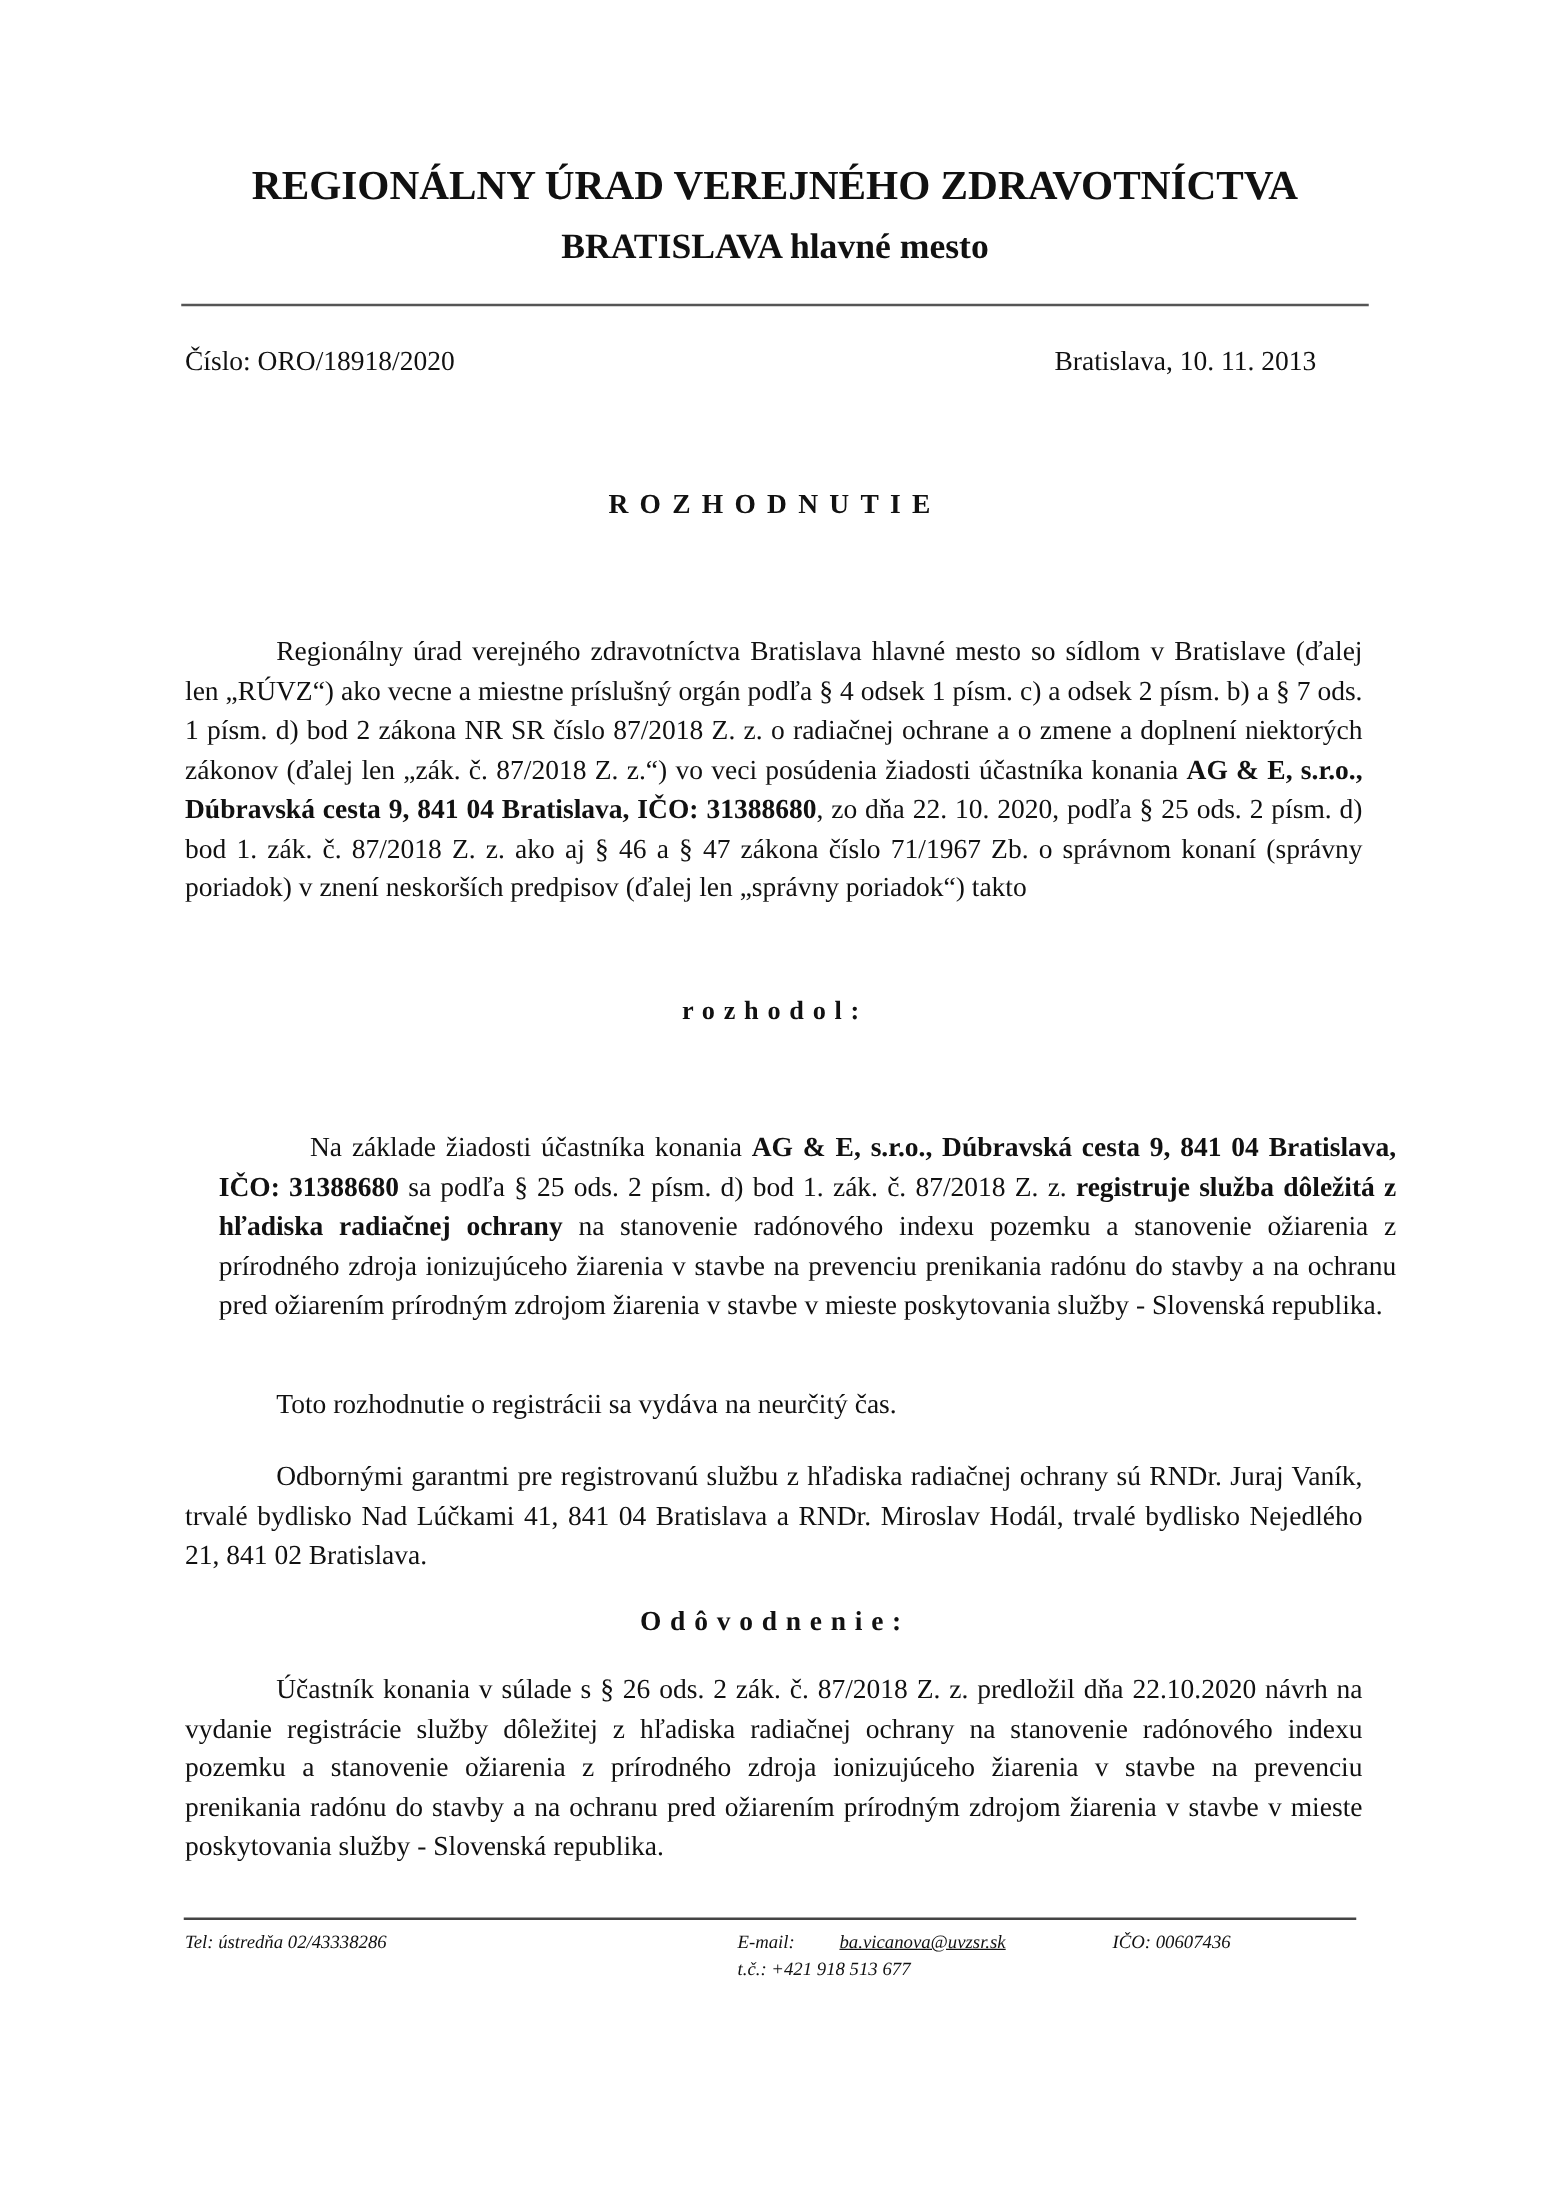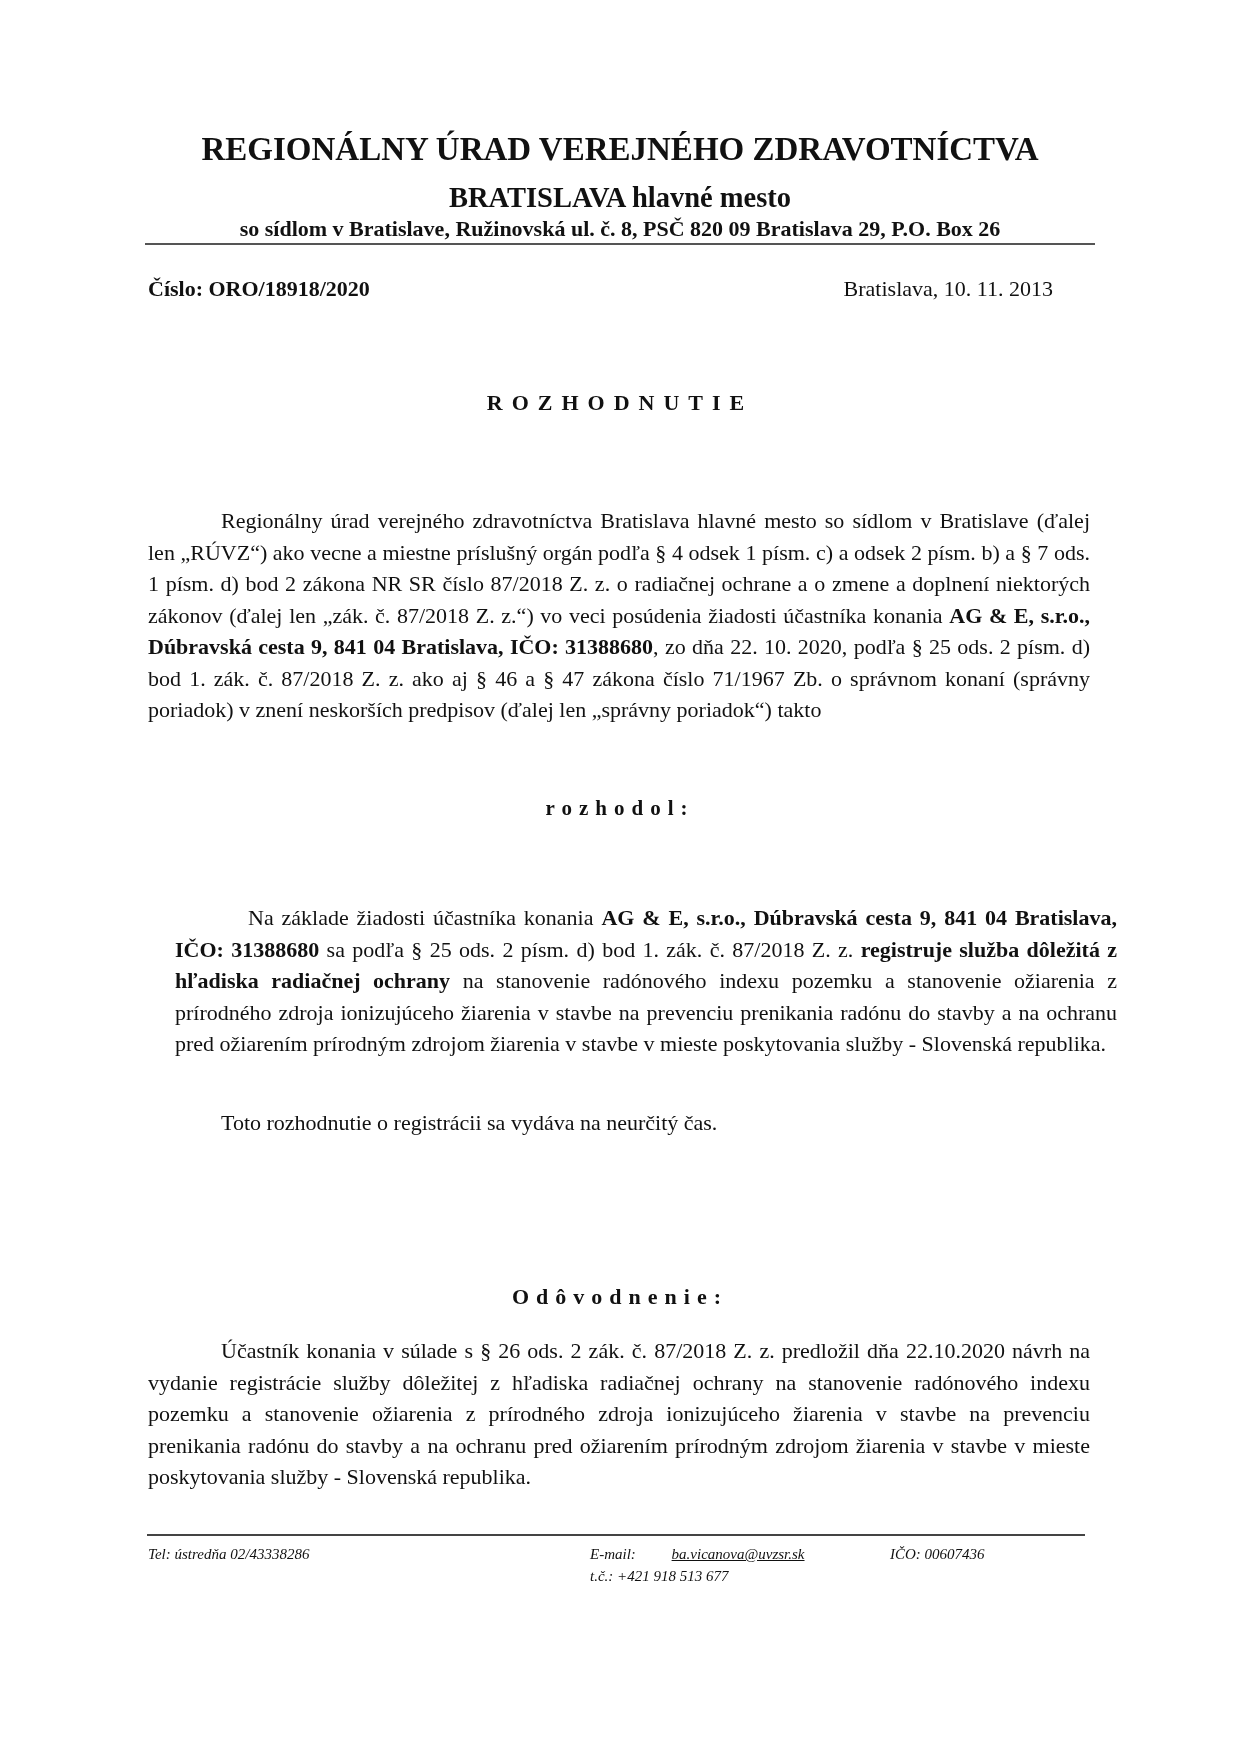--- a/index.html
+++ b/index.html
@@ -7,21 +7,21 @@
          font-family: "Liberation Serif", "DejaVu Serif", serif; color: #111; }
   .page { position: absolute; left: 0; top: 0; width: 1241px; height: 1755px; }
 
   .hdr { position: absolute; left: 145px; width: 950px; text-align: center; font-weight: bold; }
   .hdr1 { top: 132px; font-size: 33px; line-height: 34px; }
   .hdr2 { top: 181px; font-size: 28.5px; line-height: 34px; }
   .hdr3 { top: 216px; font-size: 22px; line-height: 26px; }
   .hdr-rule { position: absolute; left: 145px; top: 243px; width: 950px; height: 0; border-top: 2px solid #555; }
 
   .refline { position: absolute; left: 148px; top: 275px; width: 905px; font-size: 22px; line-height: 28px; }
-  .refline .left { position: absolute; left: 0; top: 0; font-weight: bold; }
+  .refline .left { position: absolute; left: 0; top: 0; }
   .refline .right { position: absolute; right: 0; top: 0; }
 
   .title { position: absolute; left: 145px; width: 950px; text-align: center; font-weight: bold;
            font-size: 22px; letter-spacing: 9px; }
   .t-rozhodnutie { top: 390px; }
   .t-rozhodol { top: 796px; letter-spacing: 7px; font-size: 21px; }
   .t-odovodnenie { top: 1284px; letter-spacing: 7px; font-size: 22px; }
 
   .para { position: absolute; left: 148px; width: 942px; font-size: 22px; line-height: 31.5px;
           text-align: justify; }
@@ -41,21 +41,20 @@
   .ftr-ico { left: 890px; top: 1543px; }
   .ftr-tc { left: 590px; top: 1565px; }
 </style>
 </head>
 <body>
 
 <div class="page">
 
   <div class="hdr hdr1">REGIONÁLNY ÚRAD VEREJNÉHO ZDRAVOTNÍCTVA</div>
   <div class="hdr hdr2">BRATISLAVA hlavné mesto</div>
-  <div class="hdr hdr3">so sídlom v Bratislave, Ružinovská ul. č. 8, PSČ 820 09 Bratislava 29, P.O. Box 26</div>
   <div class="hdr-rule"></div>
 
   <div class="refline">
     <span class="left">Číslo: ORO/18918/2020</span>
     <span class="right">Bratislava, 10. 11. 2013</span>
   </div>
 
   <div class="title t-rozhodnutie">ROZHODNUTIE</div>
 
   <div class="para p1">
@@ -65,20 +64,23 @@
   <div class="title t-rozhodol">rozhodol:</div>
 
   <div class="para p2">
     <span class="indent"></span><span id="decision-text"><span>Na základe žiadosti účastníka konania </span><b>AG &amp; E, s.r.o., Dúbravská cesta 9, 841 04 Bratislava, IČO: 31388680</b><span> sa podľa § 25 ods. 2 písm. d) bod 1. zák. č. 87/2018 Z. z. </span><b>registruje služba dôležitá z hľadiska radiačnej ochrany</b><span> na stanovenie radónového indexu pozemku a stanovenie ožiarenia z prírodného zdroja ionizujúceho žiarenia v stavbe na prevenciu prenikania radónu do stavby a na ochranu pred ožiarením prírodným zdrojom žiarenia v stavbe v mieste poskytovania služby - Slovenská republika.</span></span>
   </div>
 
   <div class="para p3">
     <span class="indent"></span><span>Toto rozhodnutie o registrácii sa vydáva na neurčitý čas.</span>
   </div>
 
+  <div class="para p4">
+    <span class="indent"></span><span>Odbornými garantmi pre registrovanú službu z hľadiska radiačnej ochrany sú RNDr. Juraj Vaník, trvalé bydlisko Nad Lúčkami 41, 841 04 Bratislava a RNDr. Miroslav Hodál, trvalé bydlisko Nejedlého 21, 841 02 Bratislava.</span>
+  </div>
 
   <div class="title t-odovodnenie">Odôvodnenie:</div>
 
   <div class="para p5">
     <span class="indent"></span><span>Účastník konania v súlade s § 26 ods. 2 zák. č. 87/2018 Z. z. predložil dňa 22.10.2020 návrh na vydanie registrácie služby dôležitej z hľadiska radiačnej ochrany na stanovenie radónového indexu pozemku a stanovenie ožiarenia z prírodného zdroja ionizujúceho žiarenia v stavbe na prevenciu prenikania radónu do stavby a na ochranu pred ožiarením prírodným zdrojom žiarenia v stavbe v mieste poskytovania služby - Slovenská republika.</span>
   </div>
 
   <div class="ftr-rule"></div>
   <div class="ftr ftr-tel">Tel: ústredňa 02/43338286</div>
   <div class="ftr ftr-email">

